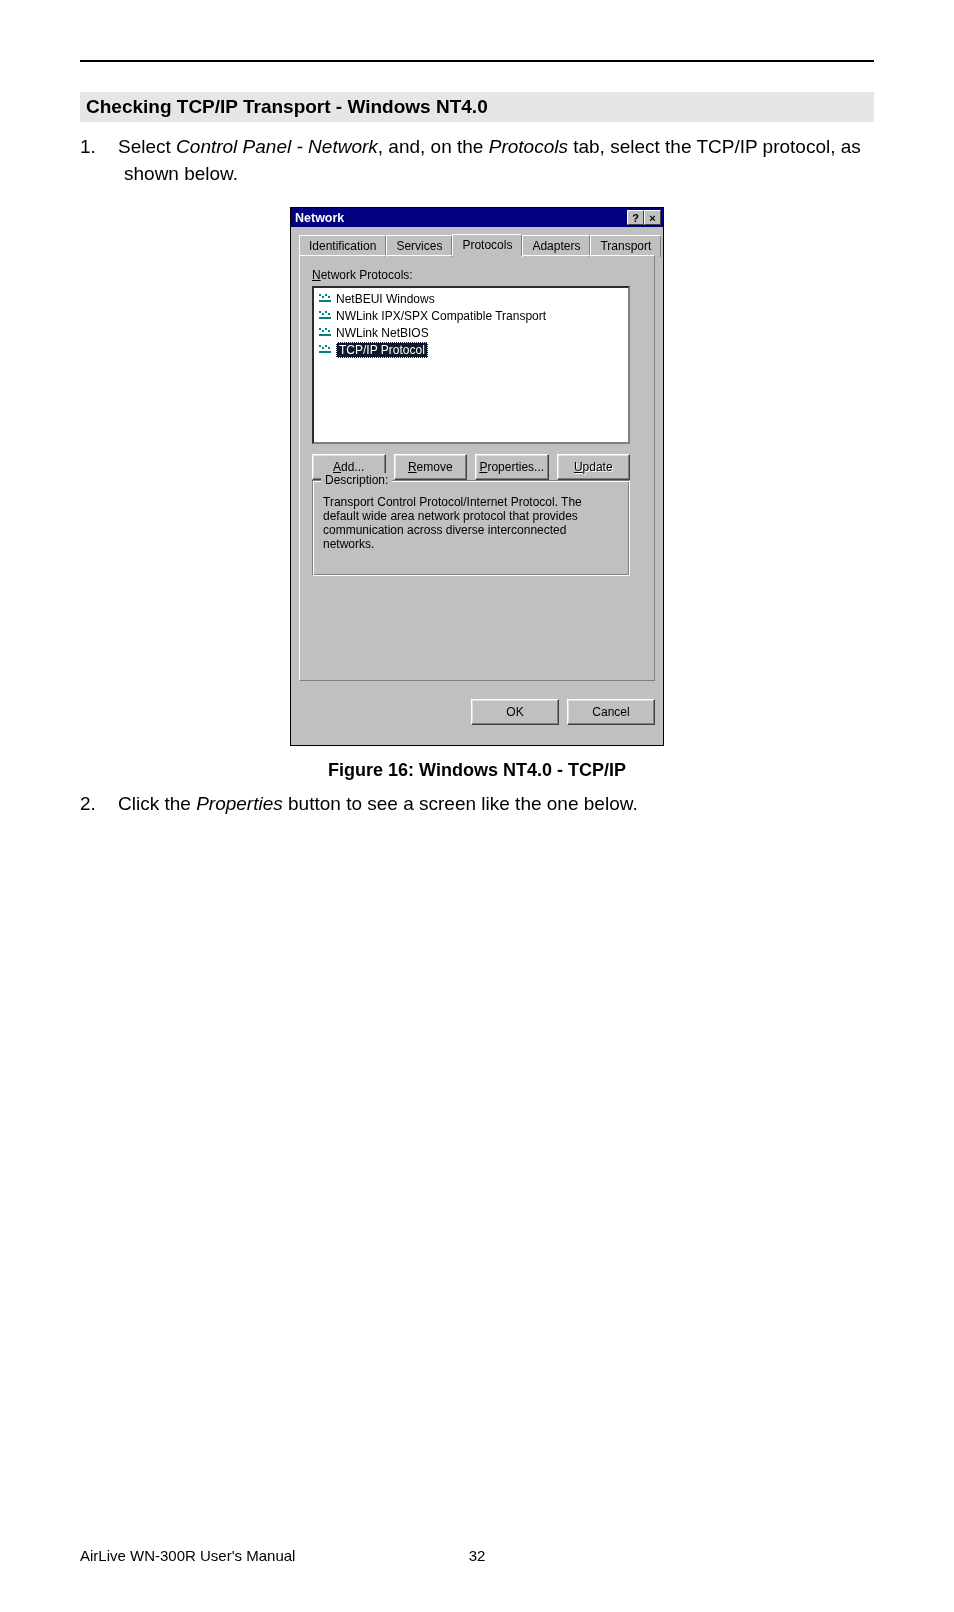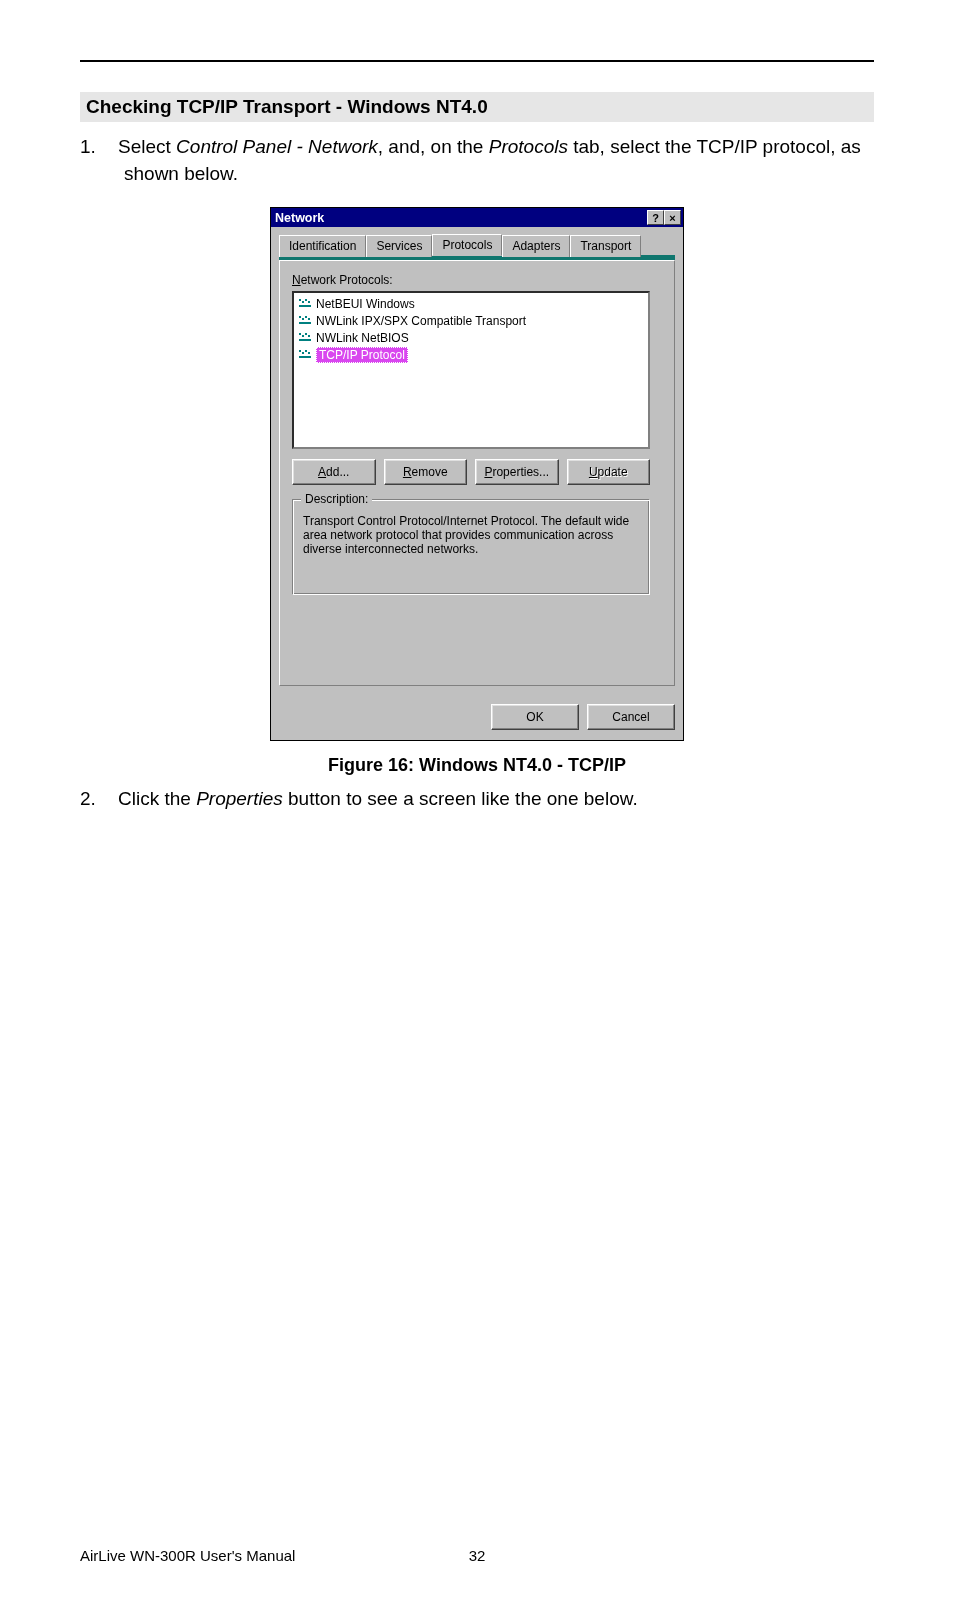--- a/index.html
+++ b/index.html
@@ -45,21 +45,21 @@
   .step-num {
     display: inline-block;
     width: 38px;
     text-indent: 0;
   }
   .em { font-style: italic; }
 
   
   .dialog-wrap {
     margin: 20px auto 14px auto;
-    width: 414px;
+    width: 374px;
   }
   .dlg {
     border: 1px solid #000;
     background: #c0c0c0;
     font-family: "MS Sans Serif", Tahoma, Arial, sans-serif;
     font-size: 12px;
     color: #000;
   }
   .titlebar {
     display: flex;
@@ -86,21 +86,21 @@
     font-size:11px;
     font-weight:bold;
     color:#000;
     font-family: Arial, sans-serif;
   }
   .dlg-body {
     padding: 6px 8px 8px 8px;
   }
   .tabs {
     display: flex;
-    border-bottom: 6px solid #0f766e;
+    border-bottom: 1px solid #0f766e;
     margin-bottom: 0;
   }
   .tab {
     padding: 3px 9px 3px 9px;
     border: 1px solid #fff;
     border-right-color: #808080;
     border-bottom: none;
     background: #c0c0c0;
     position: relative;
     top: 1px;
@@ -140,21 +140,21 @@
   }
   .list-item {
     display: flex;
     align-items: center;
     gap: 4px;
     padding: 0 2px;
     font-size: 12px;
     height: 17px;
   }
   .list-item.selected .proto-text {
-    background: #d946ef;
+    background: #0f172a;
     color: #fff;
     padding: 0 2px;
     border: 1px dotted #fff;
   }
   .proto-icon {
     width: 14px;
     height: 14px;
     display: inline-flex;
     align-items:center;
     justify-content:center;
@@ -178,37 +178,36 @@
     justify-content:center;
     cursor: default;
   }
   .win-btn.disabled { color: #000000; text-shadow: 1px 1px 0 #fff; }
   .groupbox {
     border: 1px solid #808080;
     border-right-color:#fff;
     border-bottom-color:#fff;
     box-shadow: inset 1px 1px 0 #fff, inset -1px -1px 0 #808080;
     padding: 14px 10px 10px 10px;
-    margin-top: 14px;
     position: relative;
     min-height: 70px;
   }
   .groupbox .legend {
     position: absolute;
     top: -8px;
     left: 8px;
     background: #c0c0c0;
     padding: 0 4px;
     font-size: 12px;
   }
   .dlg-footer {
     display:flex;
     justify-content:flex-end;
     gap:8px;
-    padding: 10px 8px 10px 8px;
+    padding: 10px 8px 20px 8px;
   }
   .dlg-footer .win-btn { flex:0 0 86px; }
 
   .fig-caption {
     text-align: center;
     font-weight: bold;
     font-size: 18px;
     margin: 6px 0 10px 0;
   }
   .footer {

